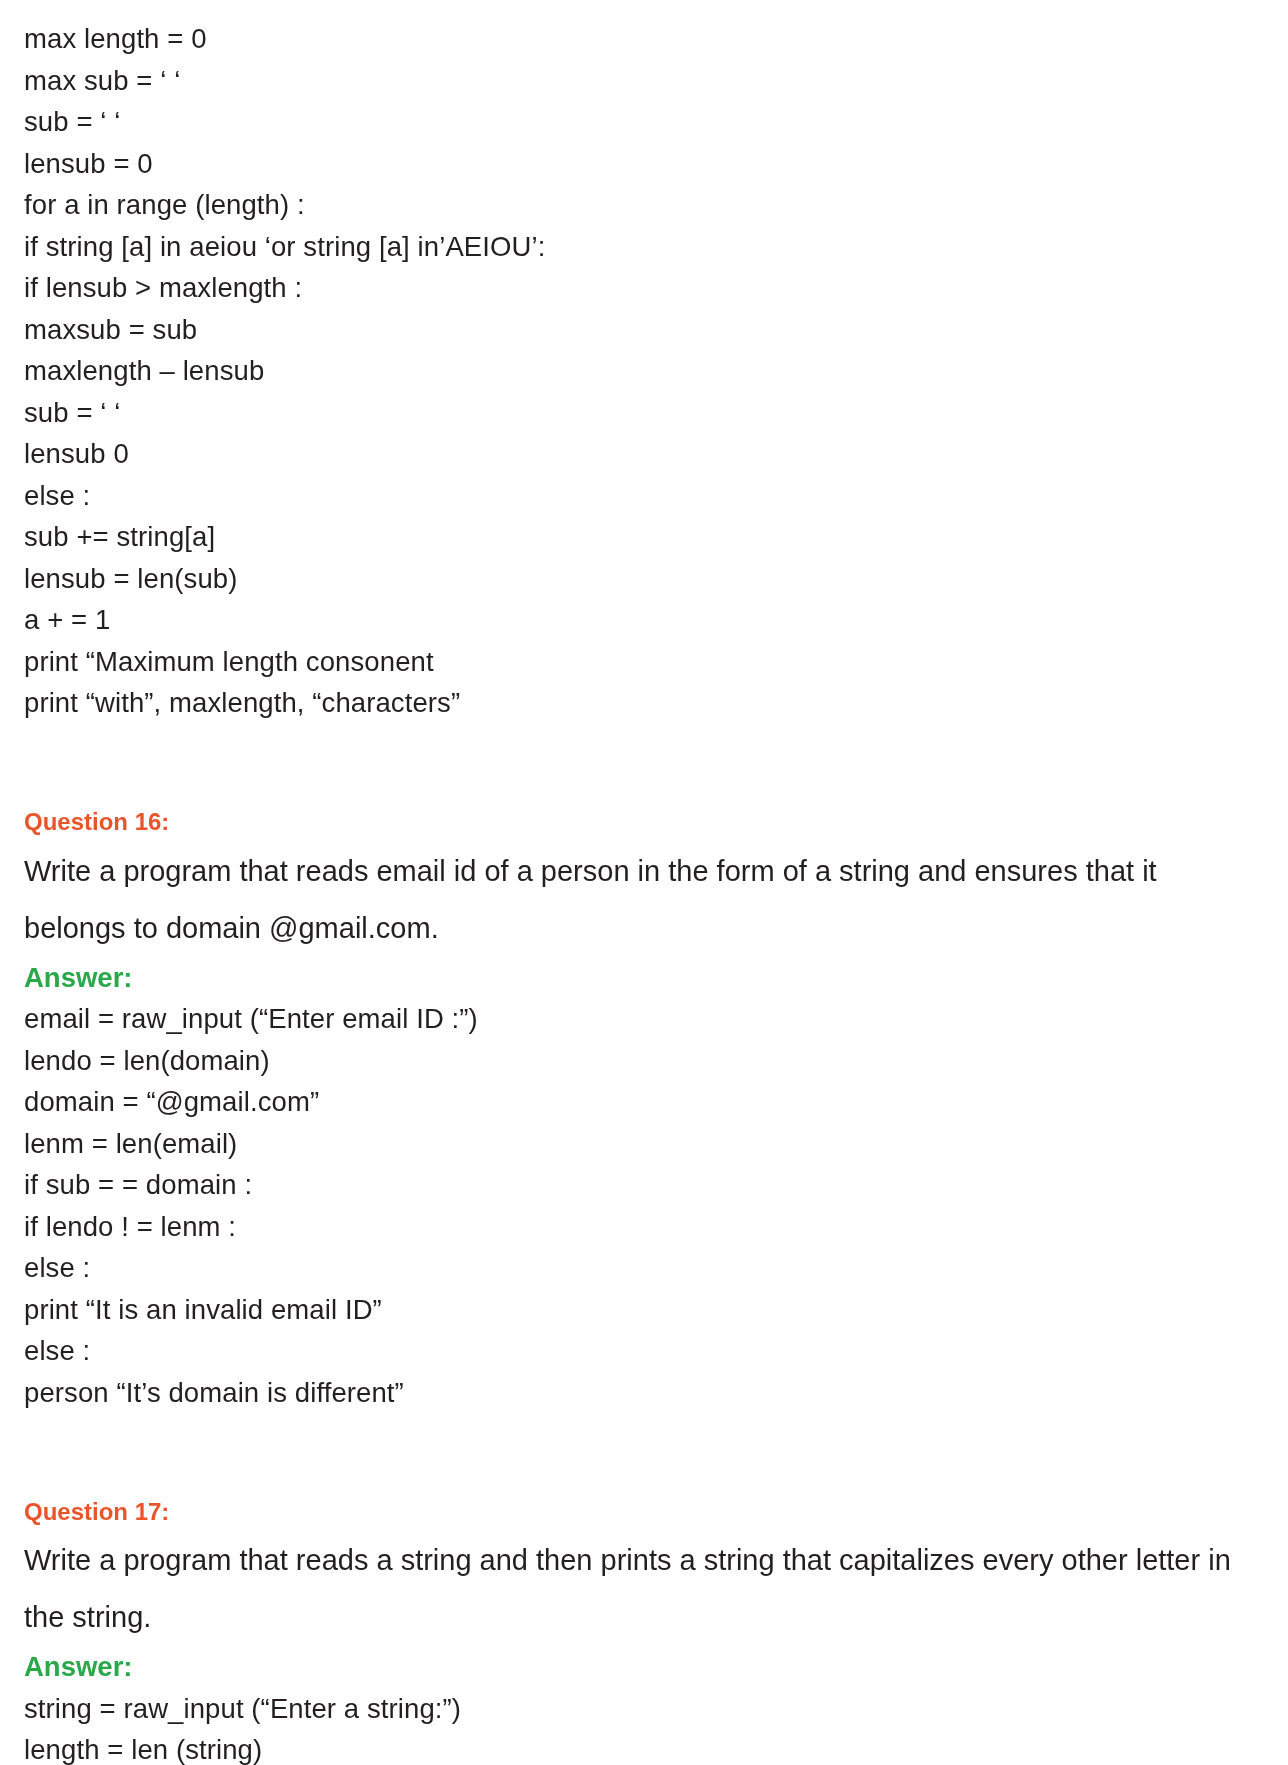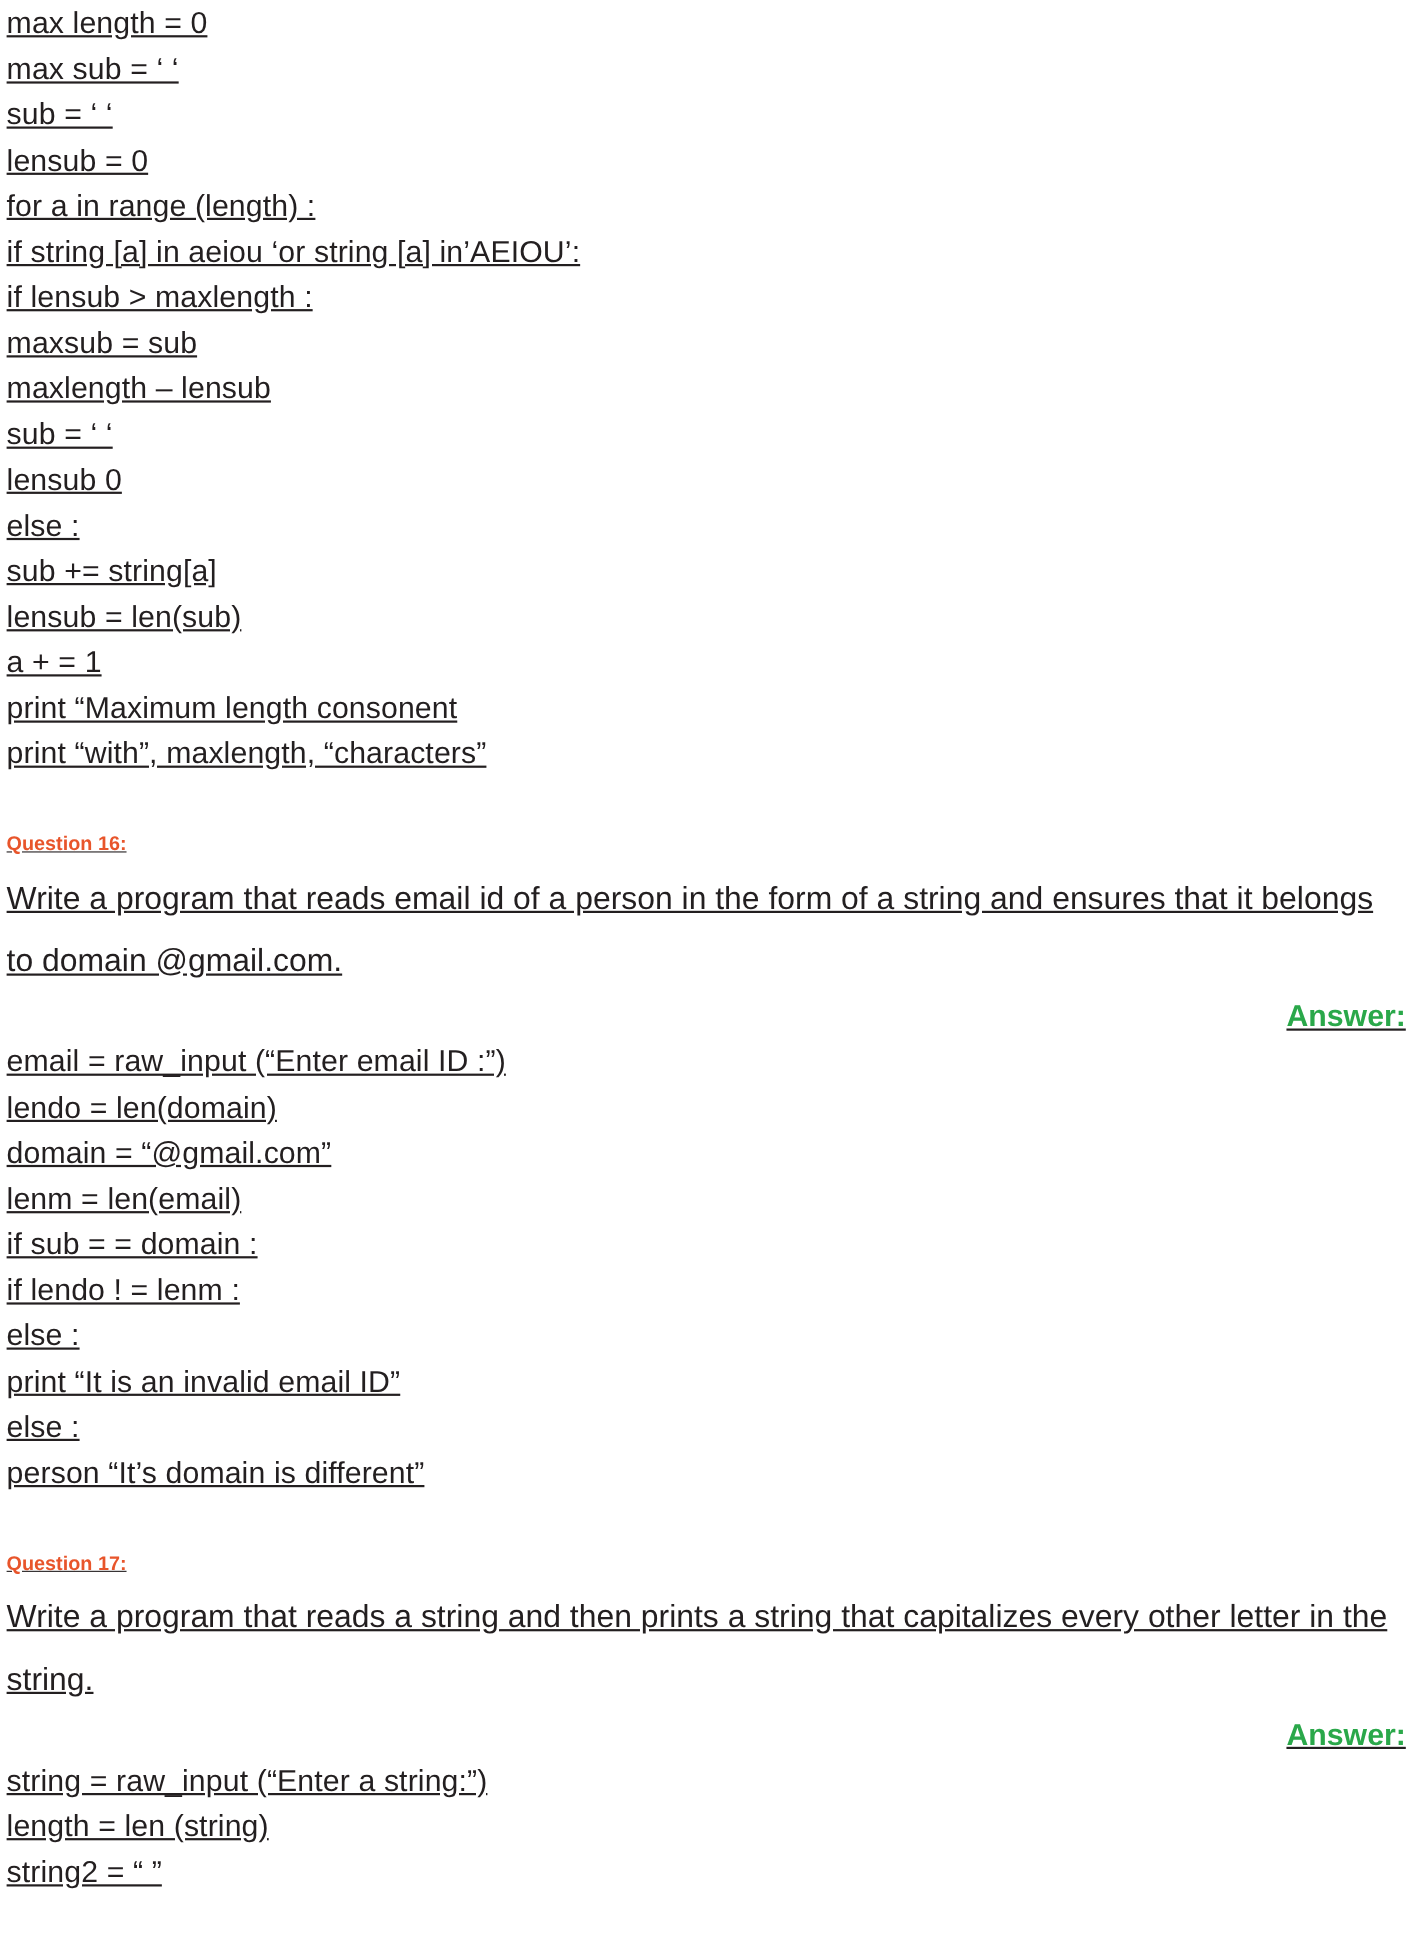--- a/index.html
+++ b/index.html
@@ -22,37 +22,35 @@
   }
   .line {
     font-size: 27.5px;
     line-height: 41.5px;
     white-space: pre-wrap;
     letter-spacing: 0.1px;
   }
   .q-head {
     color: #e8552b;
     font-weight: bold;
-    font-size: 18px;
+    font-size: 24px;
     line-height: 41.5px;
   }
   .ans-head {
     color: #2aa84a;
     font-weight: bold;
     font-size: 27.5px;
     line-height: 41.5px;
-    text-align: right;
   }
   .blank {
     height: 41.5px;
   }
   .block {
-    margin: 0;
+    margin: 18px;
     padding: 0;
-    text-decoration: underline;
   }
   .para {
     font-size: 29px;
     line-height: 57px;
   }
 </style>
 </head>
 <body>
 
 <div class="page">

